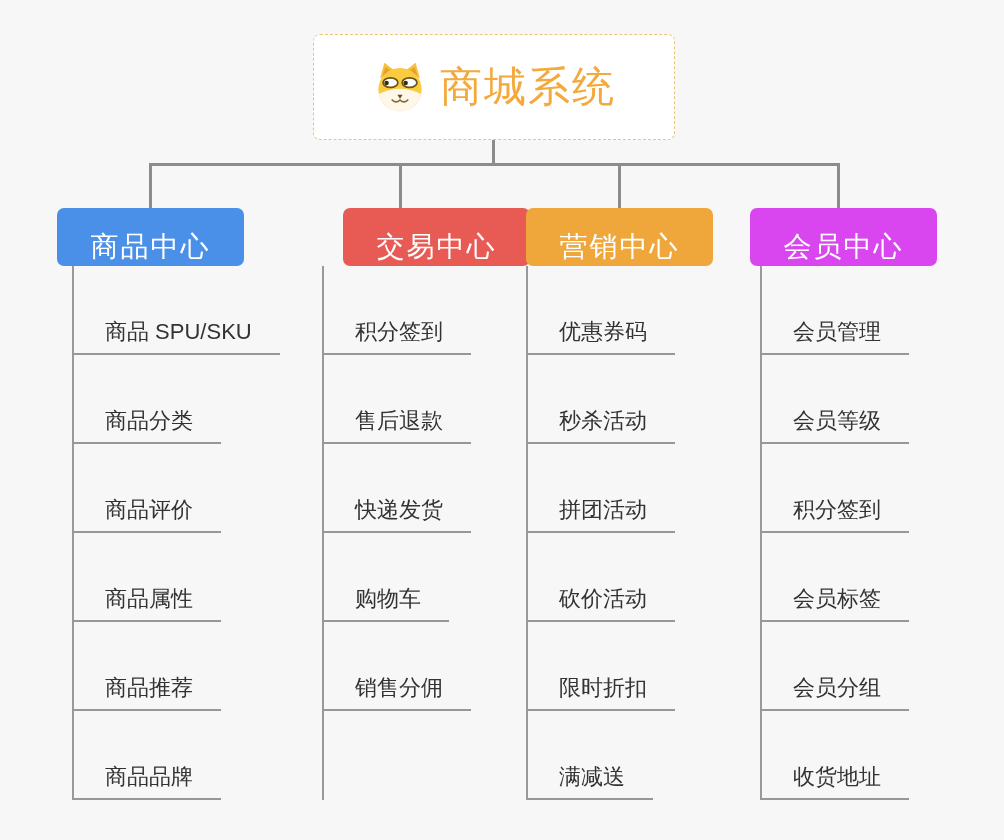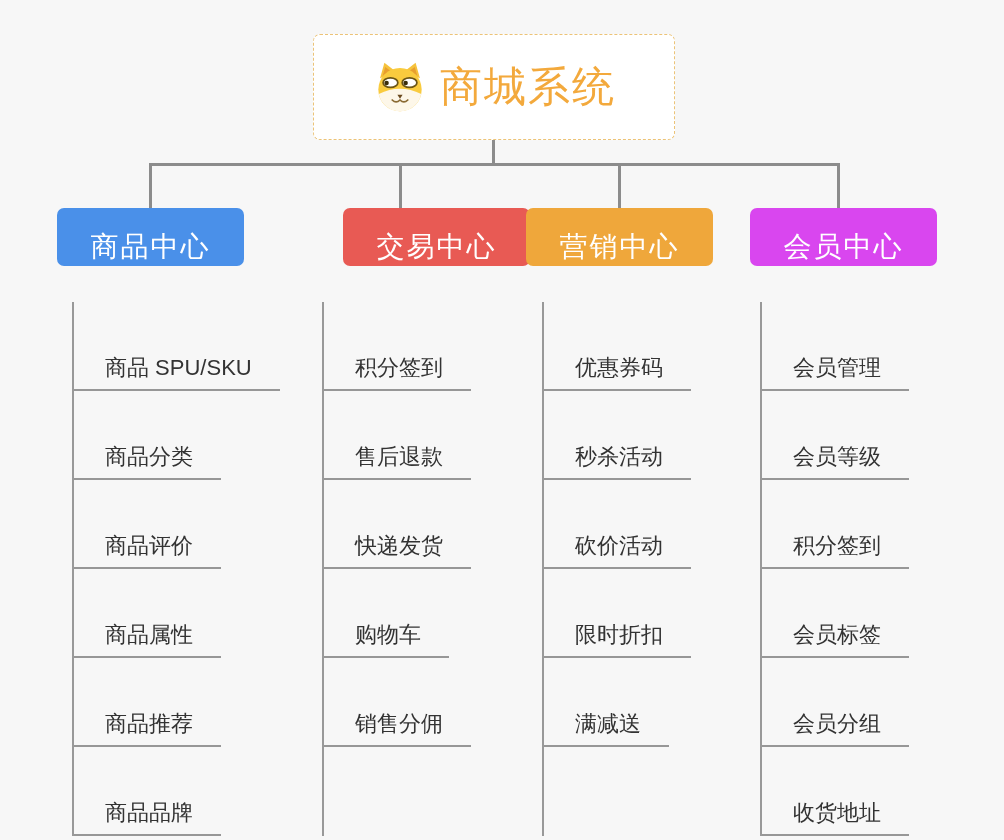--- a/index.html
+++ b/index.html
@@ -46,30 +46,30 @@
     display:flex;align-items:flex-end;justify-content:center;
     color:#ffffff;font-size:28px;letter-spacing:2px;
     cursor:pointer;
   }
   .branch-1{left:57px;background:#4a90e9;}
   .branch-2{left:307px;background:#e85a54;margin-left:36px;}
   .branch-3{left:526px;background:#efa73b;}
   .branch-4{left:750px;background:#d946ef;}
   
   .leaf-col{
-    position:absolute;top:266px;width:250px;height:534px;margin-top:36px;
+    position:absolute;top:266px;width:250px;height:534px;
   }
   .leaf-col::before{          
     content:"";
     position:absolute;left:0;top:0;width:2px;height:534px;
     background:#999999;
   }
   .col-1{left:72px;}
   .col-2{left:322px;}
-  .col-3{left:542px;}
+  .col-3{left:526px;}
   .col-4{left:760px;}
   .leaf-row{
     height:89px;
     display:flex;align-items:flex-end;
   }
   .leaf{
     display:inline-block;
     border-bottom:2px solid #979797;
     padding:0 28px 9px 33px;
     font-size:22px;
@@ -162,20 +162,23 @@
   </div>
 
   <div class="leaf-col col-3">
     <div class="leaf-row">
         <span class="leaf">优惠券码</span>
       </div>
     <div class="leaf-row">
         <span class="leaf">秒杀活动</span>
       </div>
     <div class="leaf-row">
+        <span class="leaf">拼团活动</span>
+      </div>
+    <div class="leaf-row">
         <span class="leaf">砍价活动</span>
       </div>
     <div class="leaf-row">
         <span class="leaf">限时折扣</span>
       </div>
     <div class="leaf-row">
         <span class="leaf">满减送</span>
       </div>
   </div>
 

